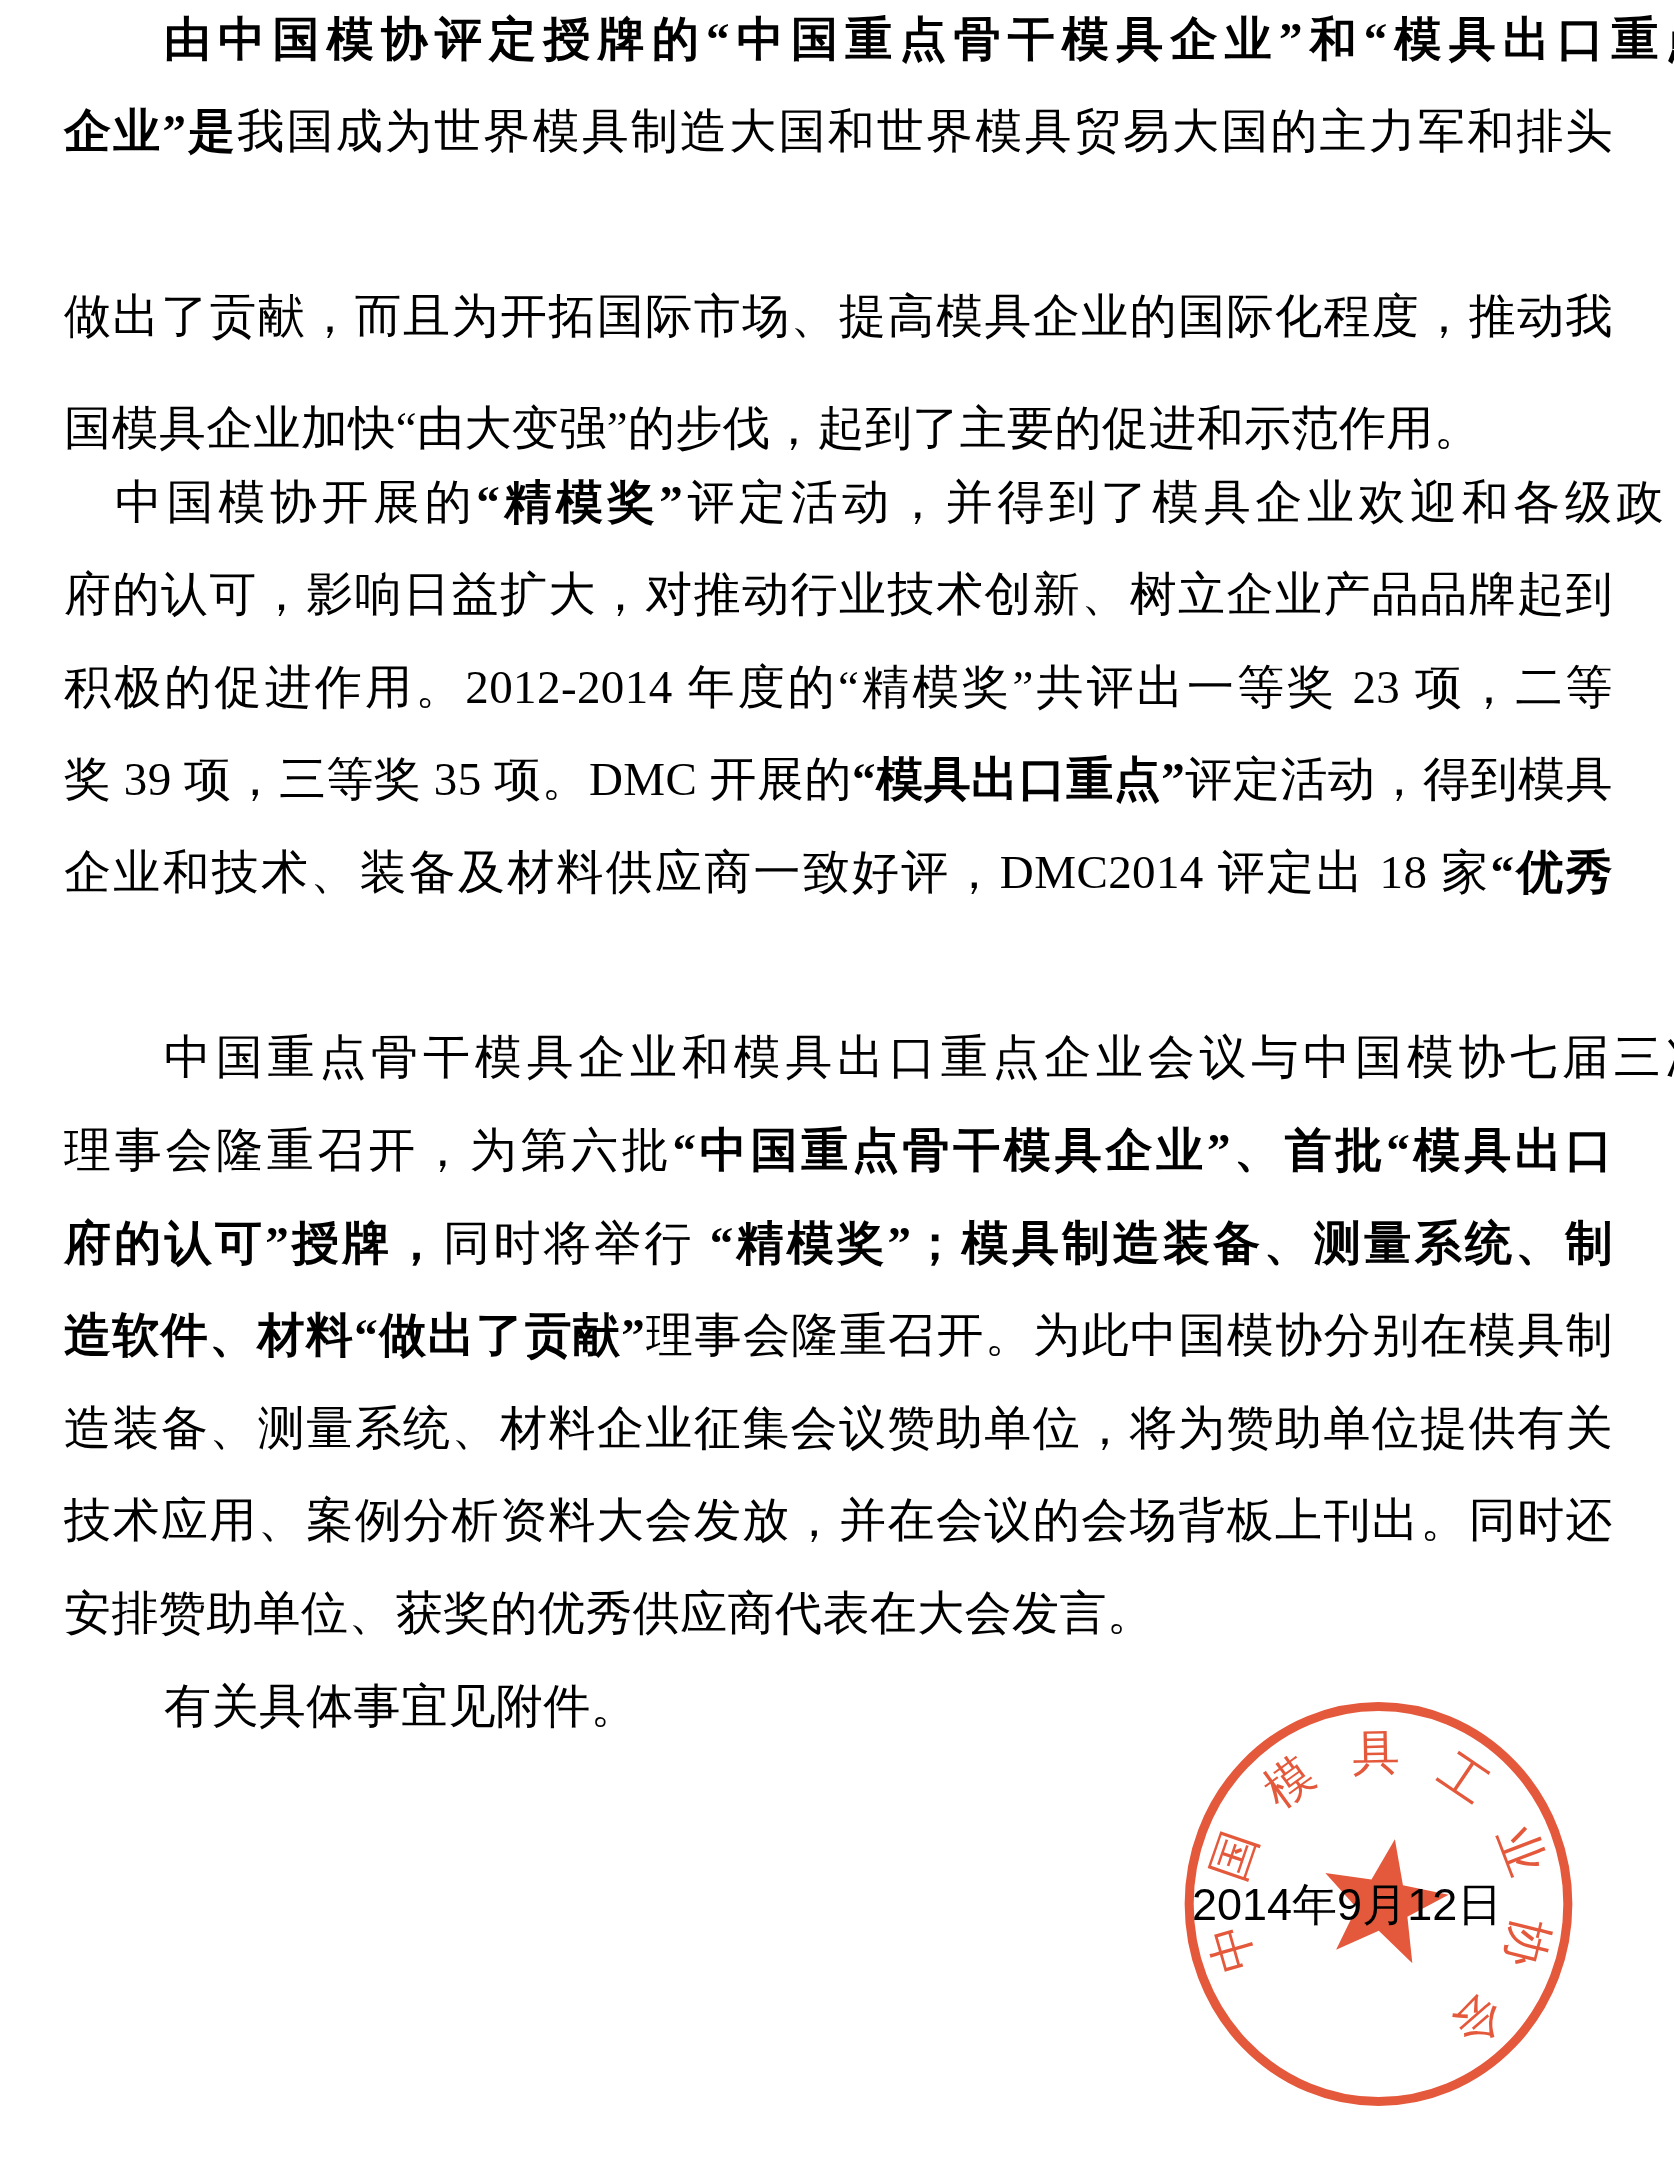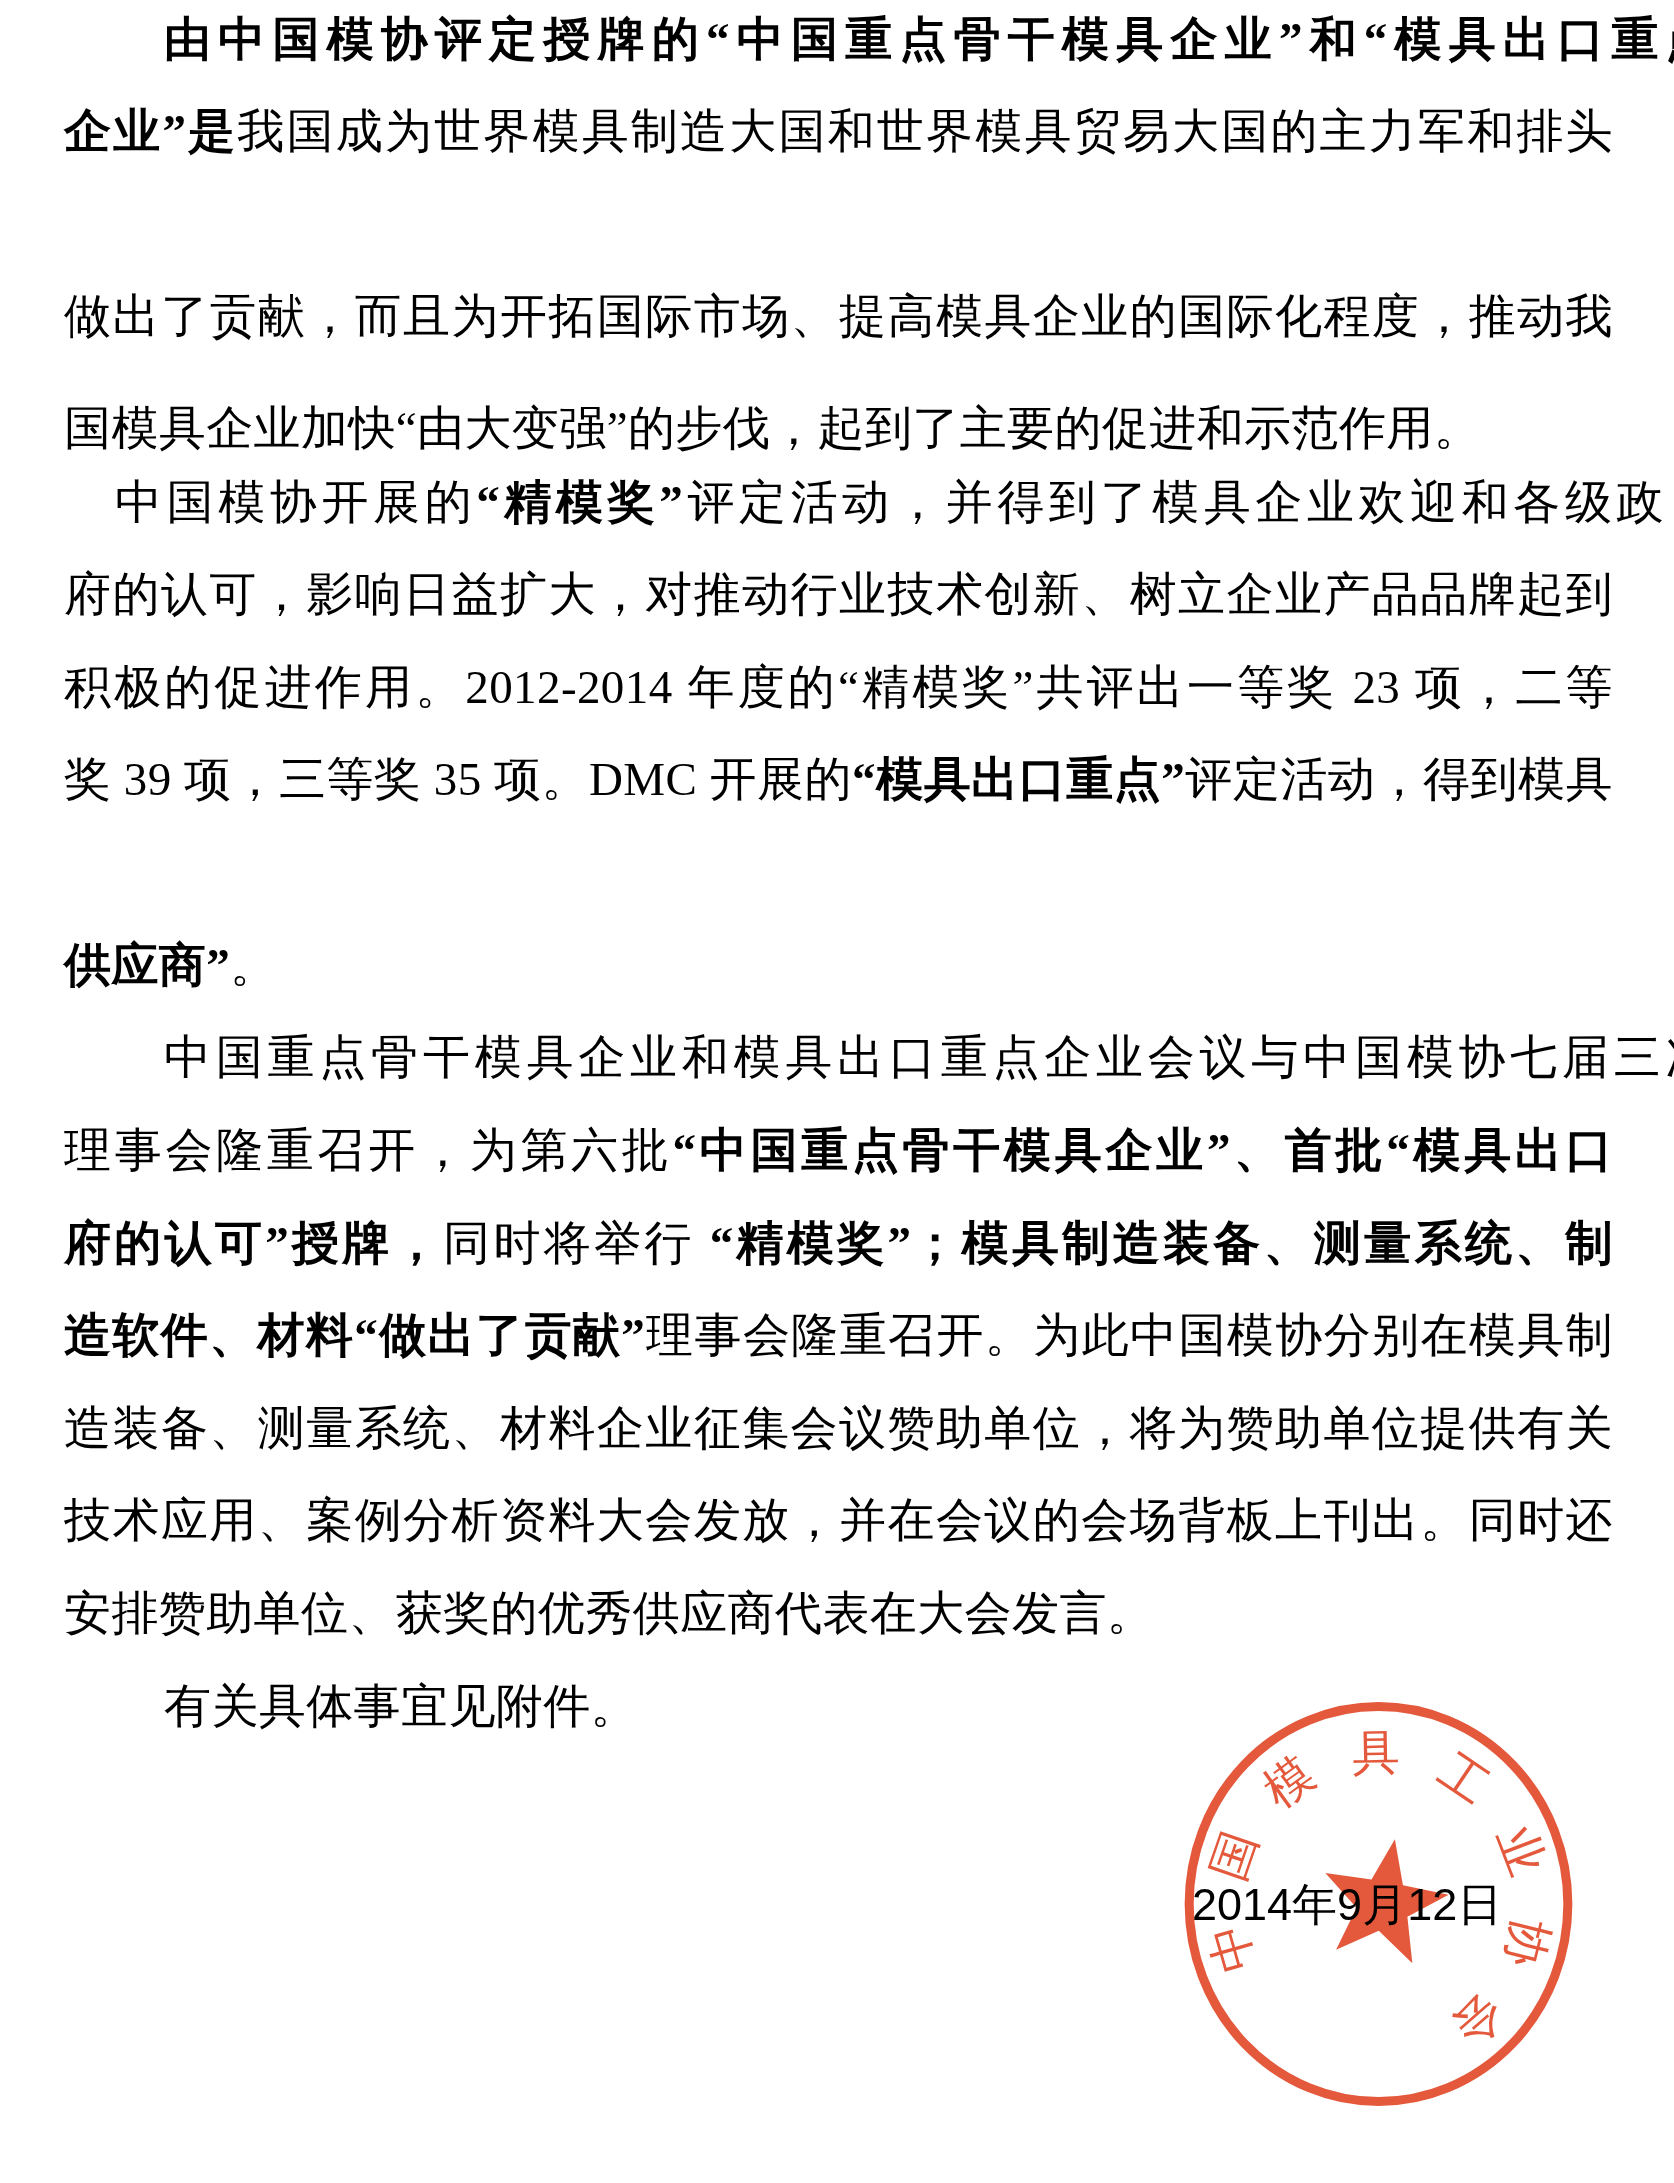--- a/index.html
+++ b/index.html
@@ -60,21 +60,21 @@
 
   <div class="body-text" id="body-text">
       <div class="line" style="top: 11.5px; padding-left: 100px;"><span class="b">由中国模协评定授牌的“中国重点骨干模具企业”和“模具出口重点</span></div>
       <div class="line" style="top: 104px;"><span class="b">企业”是</span><span class="r">我国成为世界模具制造大国和世界模具贸易大国的主力军和排头</span></div>
       <div class="line" style="top: 289px;"><span class="r">做出了贡献，而且为开拓国际市场、提高模具企业的国际化程度，推动我</span></div>
       <div class="line nojust" style="top: 382px; margin-top: 19px;"><span class="r">国模具企业加快“由大变强”的步伐，起到了主要的促进和示范作用。</span></div>
       <div class="line" style="top: 475px; padding-left: 51px;"><span class="r">中国模协开展的</span><span class="b">“精模奖”</span><span class="r">评定活动，并得到了模具企业欢迎和各级政</span></div>
       <div class="line" style="top: 567px;"><span class="r">府的认可，影响日益扩大，对推动行业技术创新、树立企业产品品牌起到</span></div>
       <div class="line" style="top: 660px;"><span class="r">积极的促进作用。2012-2014 年度的“精模奖”共评出一等奖 23 项，二等</span></div>
       <div class="line" style="top: 752px;"><span class="r">奖 39 项，三等奖 35 项。DMC 开展的</span><span class="b">“模具出口重点”</span><span class="r">评定活动，得到模具</span></div>
-      <div class="line nojust" style="top: 938px;"><span class="b">供应商”</span><span class="r">。</span></div>
+      <div class="line" style="top: 845px;"><span class="r">企业和技术、装备及材料供应商一致好评，DMC2014 评定出 18 家</span><span class="b">“优秀</span></div>
       <div class="line" style="top: 1030px; padding-left: 100px;"><span class="r">中国重点骨干模具企业和模具出口重点企业会议与中国模协七届三次</span></div>
       <div class="line" style="top: 1123px;"><span class="r">理事会隆重召开，为第六批</span><span class="b">“中国重点骨干模具企业”、首批“模具出口</span></div>
       <div class="line" style="top: 1216px;"><span class="b">府的认可”授牌，</span><span class="r">同时将举行 </span><span class="b">“精模奖”；模具制造装备、测量系统、制</span></div>
       <div class="line" style="top: 1308px;"><span class="b">造软件、材料“做出了贡献”</span><span class="r">理事会隆重召开。为此中国模协分别在模具制</span></div>
       <div class="line" style="top: 1401px;"><span class="r">造装备、测量系统、材料企业征集会议赞助单位，将为赞助单位提供有关</span></div>
       <div class="line" style="top: 1493px;"><span class="r">技术应用、案例分析资料大会发放，并在会议的会场背板上刊出。同时还</span></div>
       <div class="line nojust" style="top: 1586px;"><span class="r">安排赞助单位、获奖的优秀供应商代表在大会发言。</span></div>
       <div class="line nojust" style="top: 1679px; padding-left: 100px;"><span class="r">有关具体事宜见附件。</span></div>
     </div>
 

